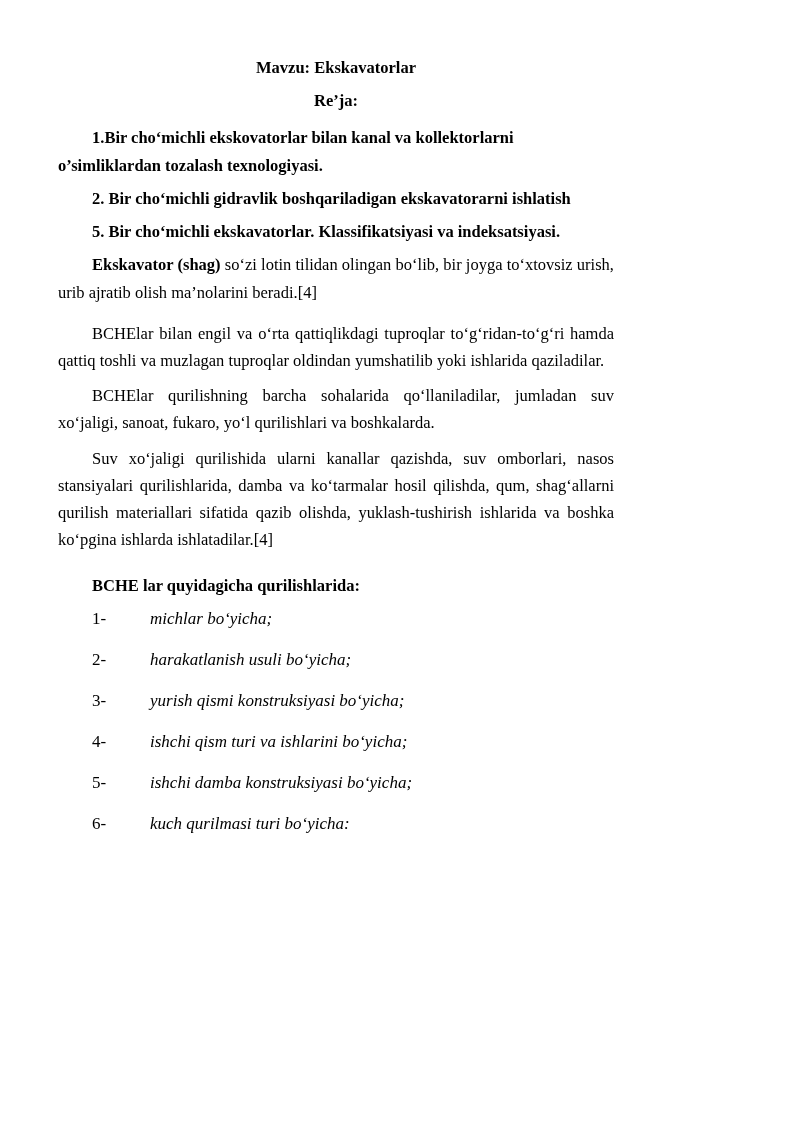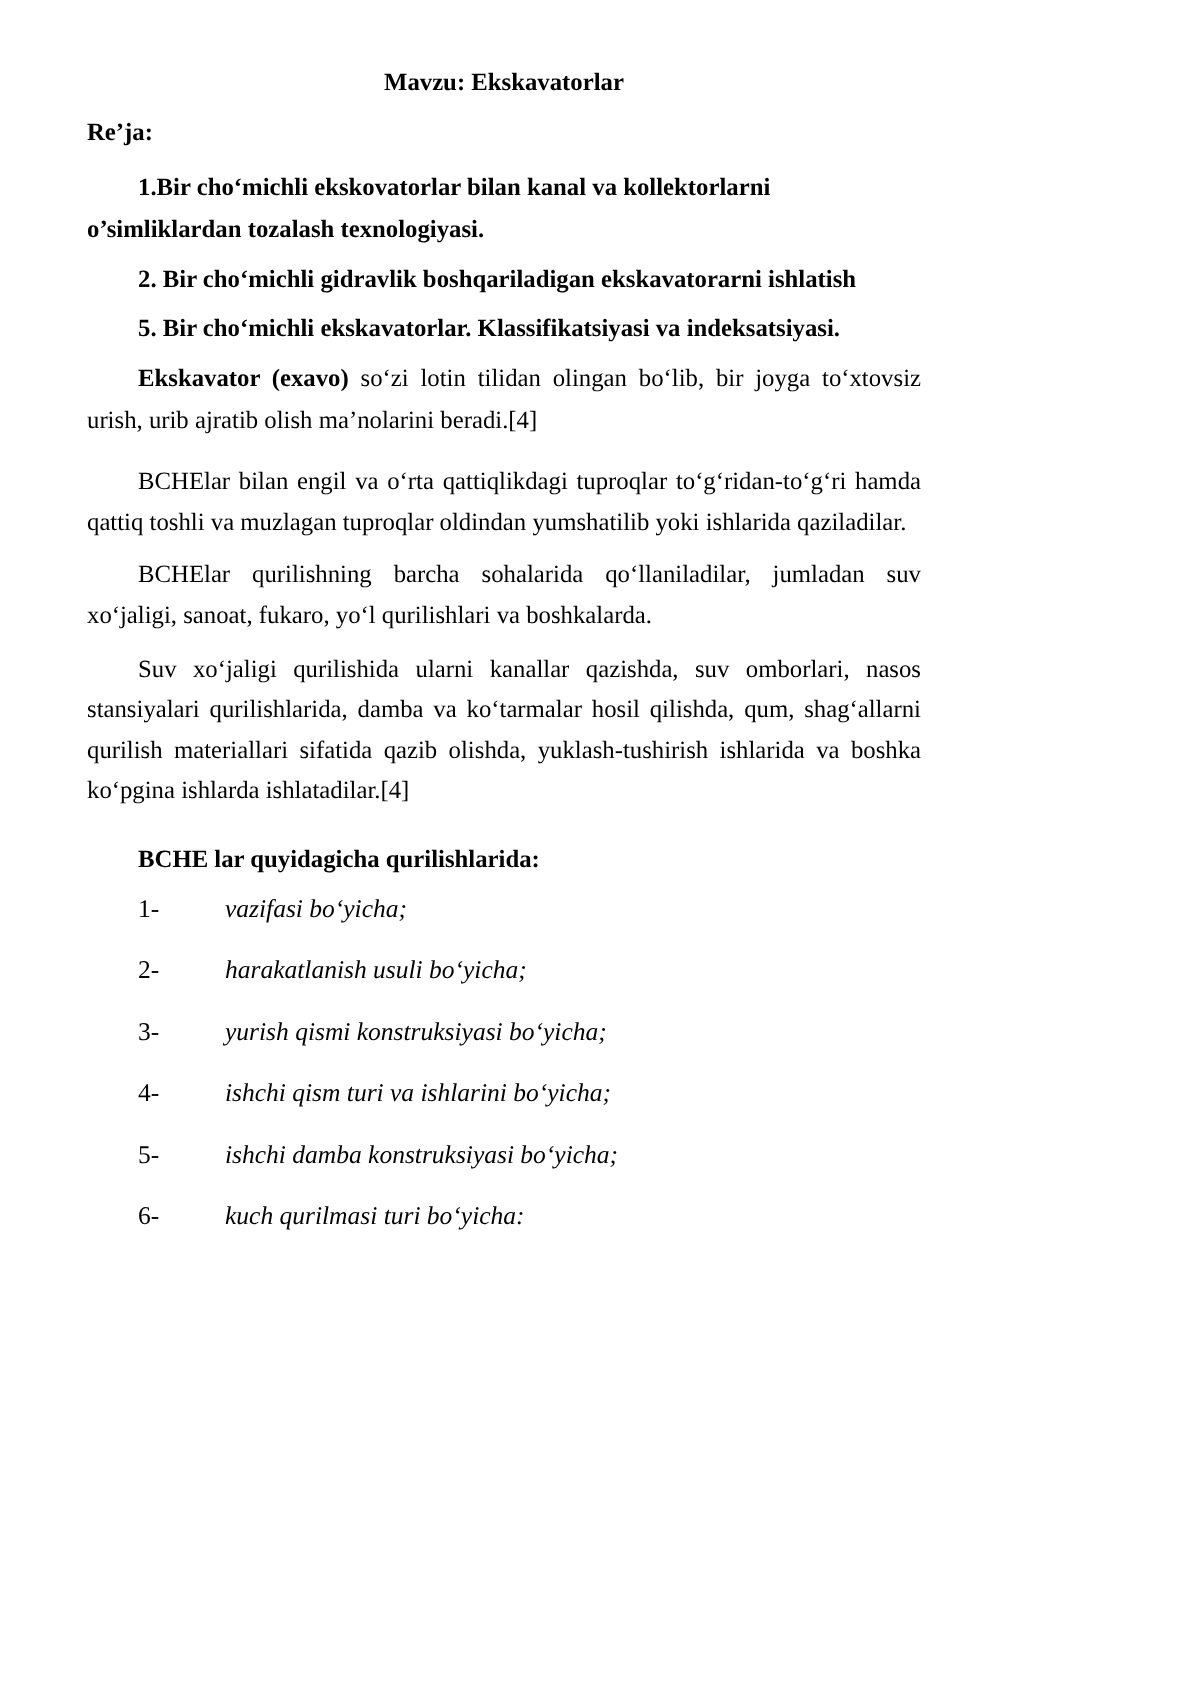--- a/index.html
+++ b/index.html
@@ -10,38 +10,38 @@
   body {
     width: 800px;
     height: 1131px;
     font-family: "Liberation Serif", "DejaVu Serif", serif;
     color: #000000;
   }
   .page {
     box-sizing: border-box;
     width: 672px;
     height: 1131px;
-    padding: 41px 58px 40px 58px;
+    padding: 54px 58px 40px 58px;
     background: #ffffff;
   }
   .doc {
     font-size: 16.5px;
     line-height: 1.65;
   }
   .bold {
     font-weight: bold;
   }
   .title-line {
     text-align: center;
     font-weight: bold;
     font-size: 16.5px;
     margin: 0 0 6px 0;
   }
   .reja-line {
-    text-align: left;
+    text-align: center;
     font-weight: bold;
     font-size: 16.5px;
     margin: 0 0 10px 0;
   }
   .p {
     margin: 0 0 2px 0;
     text-align: justify;
     text-justify: inter-word;
   }
   .p.indent {
@@ -93,42 +93,42 @@
     <div class="title-line">Mavzu: Ekskavatorlar</div>
     <div class="reja-line">Re’ja:</div>
 
     <p class="heading-item indent">1.Bir cho‘michli ekskovatorlar bilan kanal va kollektorlarni o’simliklardan tozalash texnologiyasi.</p>
     <div class="gap-sm"></div>
     <p class="heading-item indent">2. Bir cho‘michli gidravlik boshqariladigan ekskavatorarni ishlatish</p>
     <div class="gap-sm"></div>
     <p class="heading-item indent">5. Bir cho‘michli ekskavatorlar. Klassifikatsiyasi va indeksatsiyasi.</p>
     <div class="gap-sm"></div>
 
-    <p class="p indent justify-block"><span class="bold">Ekskavator (exavo)</span><span> so‘zi lotin tilidan olingan bo‘lib, bir joyga to‘xtovsiz urish, urib ajratib olish ma’nolarini beradi.[4]</span></p>
+    <p class="p indent justify-block"><span class="bold">Ekskavator (shag)</span><span> so‘zi lotin tilidan olingan bo‘lib, bir joyga to‘xtovsiz urish, urib ajratib olish ma’nolarini beradi.[4]</span></p>
 
     <div class="gap-sm"></div>
 
     <div class="gap-sm"></div>
     <p class="p indent justify-block">BCHElar bilan engil va o‘rta qattiqlikdagi tuproqlar to‘g‘ridan-to‘g‘ri hamda qattiq toshli va muzlagan tuproqlar oldindan yumshatilib yoki ishlarida qaziladilar.</p>
 
     <div class="gap-sm"></div>
     <p class="p indent justify-block">BCHElar qurilishning barcha sohalarida qo‘llaniladilar, jumladan suv xo‘jaligi, sanoat, fukaro, yo‘l  qurilishlari va boshkalarda.</p>
 
     <div class="gap-sm"></div>
     <p class="p indent justify-block">Suv xo‘jaligi qurilishida ularni kanallar qazishda, suv omborlari, nasos stansiyalari qurilishlarida, damba va ko‘tarmalar hosil qilishda, qum, shag‘allarni qurilish materiallari sifatida qazib olishda, yuklash-tushirish ishlarida va boshka ko‘pgina ishlarda ishlatadilar.[4]</p>
 
     <div class="gap-sm"></div>
 
     <div class="gap-md"></div>
     <p class="heading-item indent">BCHE lar quyidagicha qurilishlarida:</p>
 
     <ul class="list">
       <li class="list-item">
         <span class="list-num">1-</span>
-        <span class="list-text">vazifasi bo‘yicha;</span>
+        <span class="list-text">michlar bo‘yicha;</span>
       </li>
       <li class="list-item">
         <span class="list-num">2-</span>
         <span class="list-text">harakatlanish usuli bo‘yicha;</span>
       </li>
       <li class="list-item">
         <span class="list-num">3-</span>
         <span class="list-text">yurish qismi konstruksiyasi bo‘yicha;</span>
       </li>
       <li class="list-item">

